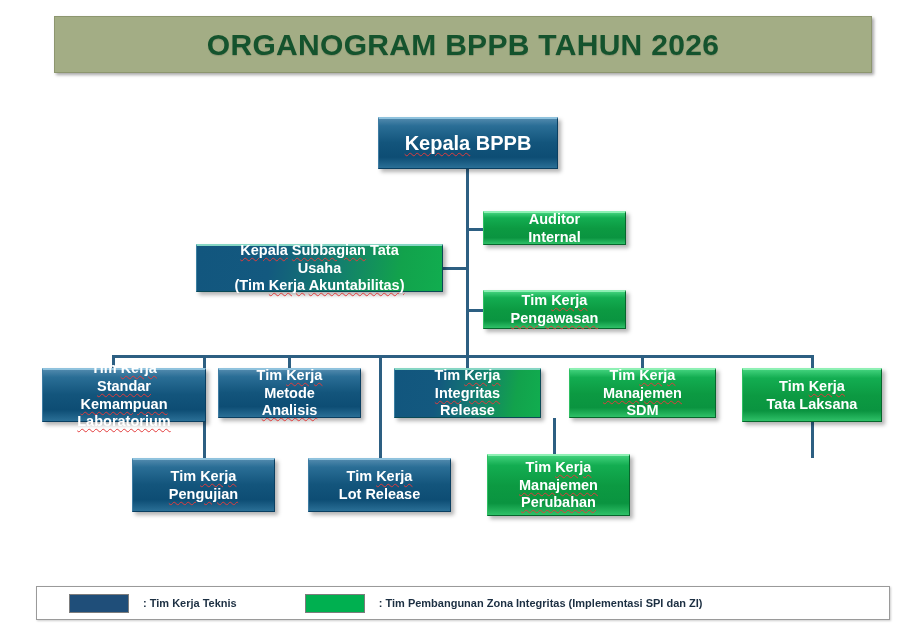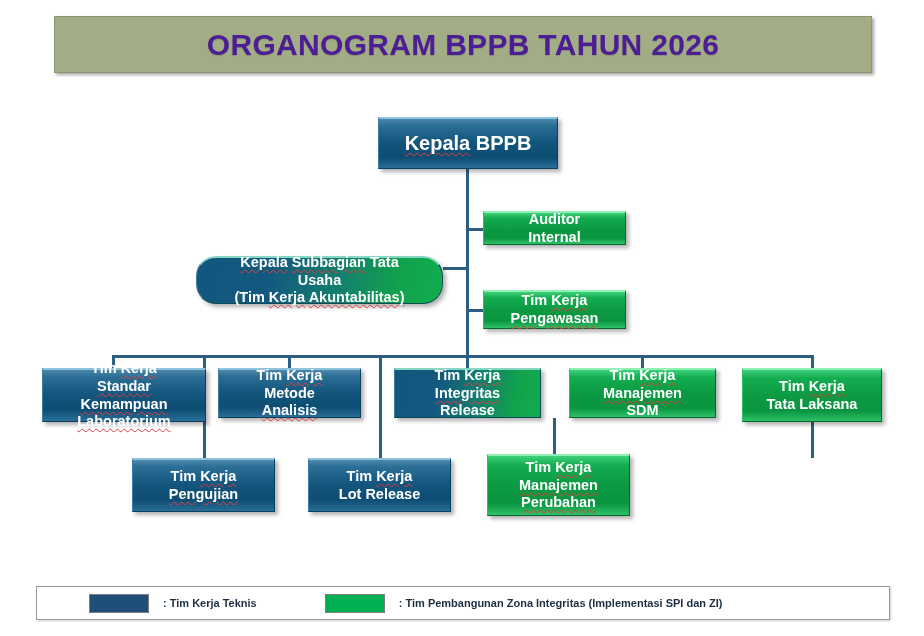--- a/index.html
+++ b/index.html
@@ -13,21 +13,21 @@
 
   
   .title-banner{
     position:absolute;left:54px;top:16px;width:816px;height:55px;
     background:#a3ad85;
     border:1px solid #8d966f;
     box-shadow:2px 2px 3px rgba(0,0,0,.35);
     display:flex;align-items:center;justify-content:center;
   }
   .title-banner span{
-    color:#4c1d95;font-weight:bold;font-size:30px;letter-spacing:.3px;
+    color:#14532d;font-weight:bold;font-size:30px;letter-spacing:.3px;
     text-shadow:0 1px 1px rgba(0,0,0,.15);
     white-space:nowrap;
   }
 
   
   .ln{position:absolute;background:#2d5f82;}
   .ln.v{width:3px;}
   .ln.h{height:3px;}
 
   
@@ -80,21 +80,21 @@
   }
 
   
   .legend{
     position:absolute;left:36px;top:586px;width:852px;height:32px;
     background:#ffffff;border:1px solid #9a9a9a;
     box-shadow:1px 1px 2px rgba(0,0,0,.20);
     display:flex;align-items:center;
   }
   .legend-item{display:flex;align-items:center;height:100%;}
-  .legend-item.first{margin-left:52px;}
+  .legend-item.first{margin-left:32px;}
   .legend-item.second{margin-left:68px;}
   .swatch{width:58px;height:17px;border:1px solid #7d7d7d;}
   .swatch.navy{background:#1f4e79;}
   .swatch.green{background:#00b050;}
   .legend-label{
     margin-left:14px;color:#1c2f42;font-size:11px;font-weight:bold;
     white-space:nowrap;
   }
 </style>
 </head>
@@ -128,21 +128,21 @@
   <div class="ln v" style="left:811px;top:422px;height:36px;"></div>
 
   <div class="box blue" style="left:378px;top:117px;width:180px;height:52px;font-size:20px;">
     <span class="txt"><span class="sq">Kepala</span> <span>BPPB</span></span>
   </div>
 
   <div class="box green" style="left:483px;top:211px;width:143px;height:34px;">
     <span class="txt"><span>Auditor</span> <span>Internal</span></span>
   </div>
 
-  <div class="box hybrid" style="left:196px;top:256px;width:247px;height:48px;border-radius:20px;">
+  <div class="box hybrid" style="left:196px;top:244px;width:247px;height:48px;">
     <span class="txt"><span class="sq">Kepala</span> <span class="sq">Subbagian</span> <span>Tata</span> <span>Usaha</span><br><span>(Tim</span> <span class="sq">Kerja</span> <span class="sq">Akuntabilitas)</span></span>
   </div>
 
   <div class="box green" style="left:483px;top:290px;width:143px;height:39px;">
     <span class="txt"><span>Tim</span> <span class="sq">Kerja</span><br><span class="sq">Pengawasan</span></span>
   </div>
 
   <div class="box blue" style="left:42px;top:368px;width:164px;height:54px;">
     <span class="txt"><span>Tim</span> <span class="sq">Kerja</span> <span class="sq">Standar</span><br><span class="sq">Kemampuan</span><br><span class="sq">Laboratorium</span></span>
   </div>

